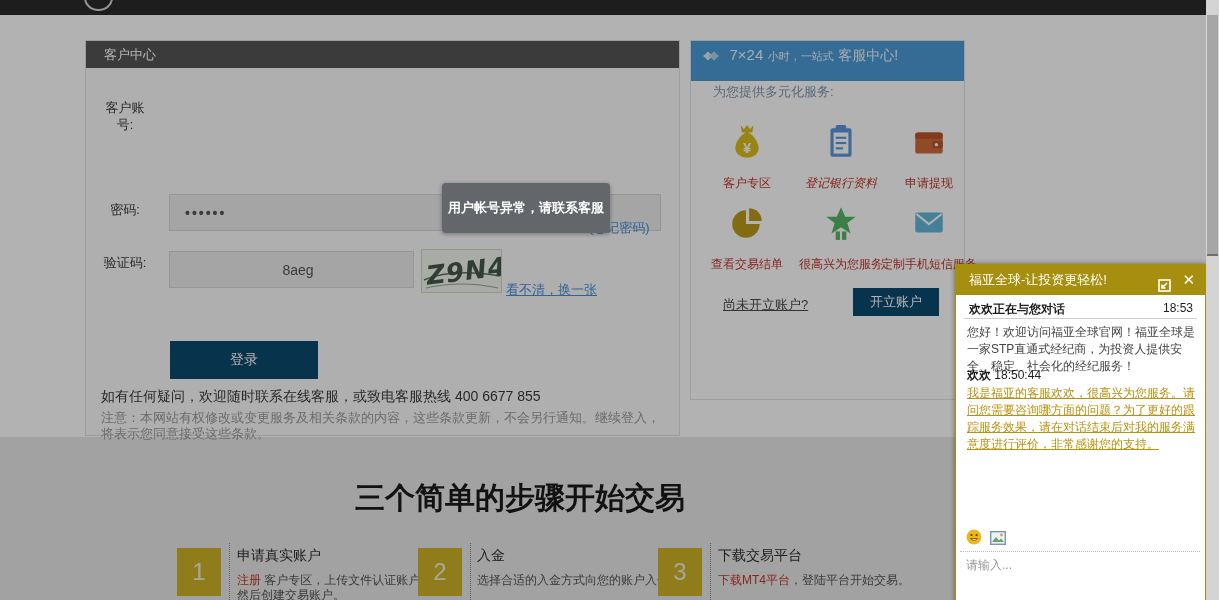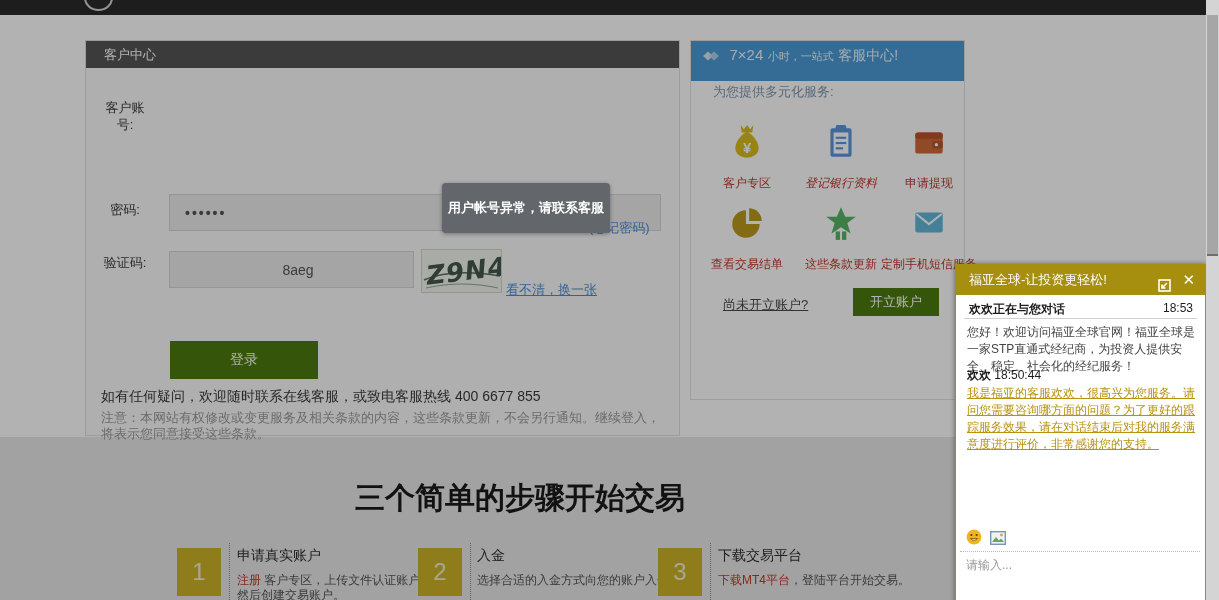--- a/index.html
+++ b/index.html
@@ -21,21 +21,21 @@
   .f-input{position:absolute;background:#ededed;border:1px solid #d6d6d6;box-sizing:border-box;font-size:14px;color:#555;padding-left:15px;font-family:inherit;}
   .in-account{left:83px;top:65px;width:492px;height:38px;}
   .in-password{left:83px;top:153px;width:492px;height:37px;font-weight:bold;letter-spacing:2px;}
   .in-captcha{left:83px;top:210px;width:245px;height:37px;text-align:center;}
   .link{color:#4a90d9;font-size:13px;text-decoration:none;cursor:pointer;}
   .forgot{position:absolute;left:503px;top:178px;}
   .captcha-img{position:absolute;left:335px;top:208px;width:81px;height:44px;background:#f2f7ee;border:1px solid #cfd8ca;box-sizing:border-box;overflow:hidden;cursor:pointer;}
   .captcha-txt{position:absolute;left:4px;top:6px;font-size:26px;font-style:italic;font-weight:bold;color:#44584e;transform:rotate(-7deg);letter-spacing:1px;font-family:"DejaVu Sans",sans-serif;}
   .captcha-strokes{position:absolute;left:0;top:0;}
   .captcha-link{position:absolute;left:420px;top:240px;text-decoration:underline;}
-  .btn{background:#4d7c0f;color:#fff;border:none;cursor:pointer;font-family:inherit;}
+  .btn{background:#0c4a6e;color:#fff;border:none;cursor:pointer;font-family:inherit;}
   .btn-login{position:absolute;left:84px;top:300px;width:148px;height:38px;font-size:14px;}
   .hotline{position:absolute;left:15px;top:347px;width:570px;font-size:14px;color:#3a3a3a;}
   .notice{position:absolute;left:15px;top:369px;width:566px;font-size:13px;line-height:16px;color:#9a9a9a;}
 
   
   .service-panel{position:absolute;left:690px;top:40px;width:275px;height:360px;background:#ffffff;border:1px solid #e3e3e3;box-sizing:border-box;z-index:10;}
   .service-header{position:absolute;left:0;top:0;width:100%;height:40px;background:#4d9bd6;color:#eef4fa;line-height:27px;padding-left:10px;box-sizing:border-box;white-space:nowrap;}
   .sh-ico{display:inline-block;vertical-align:-2px;margin-right:4px;}
   .sh-b{font-size:15px;} .sh-s{font-size:11px;} .sh-m{font-size:14px;}
   .service-sub{position:absolute;left:22px;top:42px;font-size:13px;color:#7f96ac;}
@@ -205,21 +205,21 @@
       <span class="svc-label">查看交易结单</span>
     </div>
     <div class="svc-cell" style="left:102px;top:163px;">
       <span class="svc-ico">
         <svg width="36" height="38" viewBox="0 0 34 36">
           <polygon points="17,3 21,12 31,12 23,18 26,28 17,22 8,28 11,18 3,12 13,12" fill="#55b565"></polygon>
           <rect x="12" y="26" width="4" height="8" fill="#55b565"></rect>
           <rect x="18" y="26" width="4" height="8" fill="#55b565"></rect>
         </svg>
       </span>
-      <span class="svc-label">这些条款更新</span>
+      <span class="svc-label">很高兴为您服务</span>
     </div>
     <div class="svc-cell" style="left:190px;top:163px;">
       <span class="svc-ico">
         <svg width="36" height="38" viewBox="0 0 34 36">
           <rect x="4" y="8" width="26" height="19" rx="2" fill="#62b8d9"></rect>
           <path d="M5,9.5 L17,19 L29,9.5" stroke="#ffffff" stroke-width="2" fill="none"></path>
         </svg>
       </span>
       <span class="svc-label">定制手机短信服务</span>
     </div>

